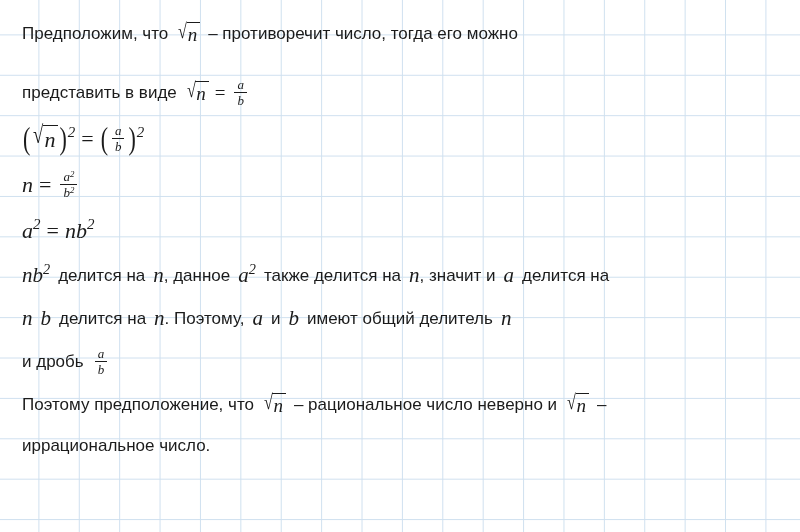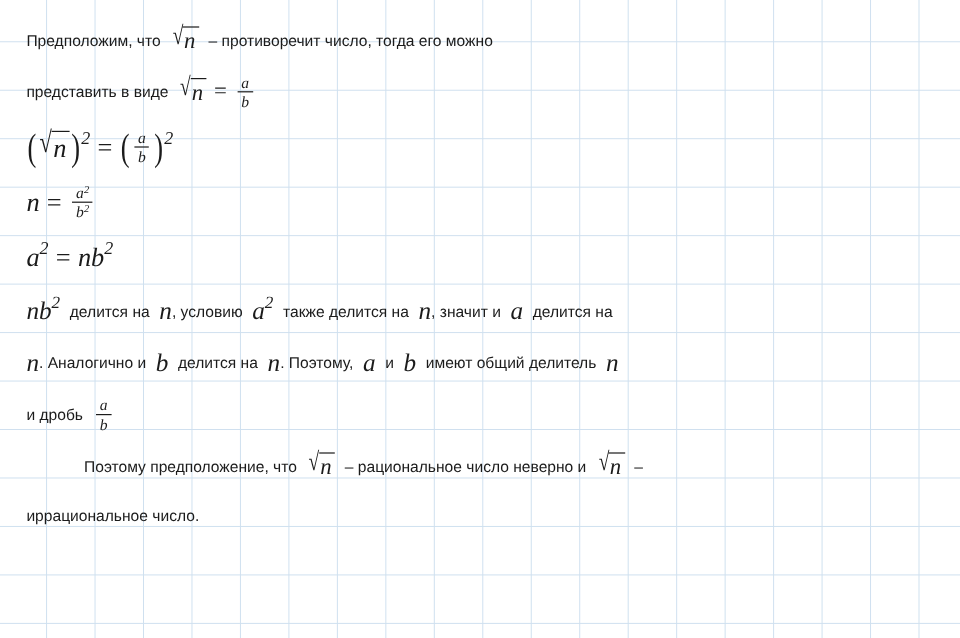--- a/index.html
+++ b/index.html
@@ -35,21 +35,21 @@
   .line {
     display: flex;
     align-items: center;
     flex-wrap: nowrap;
     font-size: 17.5px;
     line-height: 1.05;
     white-space: nowrap;
   }
   .txt {
     font-family: "Liberation Sans", sans-serif;
-    font-size: 13px;
+    font-size: 17px;
     color: #1b1b1b;
   }
   .mathline {
     font-family: "Liberation Serif", serif;
     font-style: italic;
     color: #1b1b1b;
   }
   .math {
     font-family: "Liberation Serif", serif;
     font-style: italic;
@@ -126,21 +126,21 @@
       <span class="math" style="font-size:19px;">
         <span class="sqrt">
           <span class="radical">√</span>
           <span class="rad-body">n</span>
         </span>
       </span>
       <span class="sp-w"></span>
       <span class="txt">– противоречит число, тогда его можно</span>
     </div>
 
-    <div class="line" style="height:45px;">
+    <div class="line" style="height:45px;margin-top:16px;">
       <span class="txt">представить в виде</span>
       <span class="sp-w"></span>
       <span class="math" style="font-size:19px;">
         <span class="sqrt">
           <span class="radical">√</span>
           <span class="rad-body">n</span>
         </span>
         <span class="eq">=</span>
         <span class="frac" style="font-size:13px;">
           <span class="num">a</span>
@@ -201,21 +201,21 @@
         <span>n</span>
           <span>b</span>
           <span class="sup-up">2</span>
       </span>
       <span class="sp-w"></span>
       <span class="txt">делится на</span>
       <span class="sp-w"></span>
       <span class="math" style="font-size:21px;">
         <span>n</span>
       </span>
-      <span class="txt">, условию</span>
+      <span class="txt">, данное</span>
       <span class="sp-w"></span>
       <span class="math" style="font-size:21px;">
         <span>a</span>
           <span class="sup-up">2</span>
       </span>
       <span class="sp-w"></span>
       <span class="txt">также делится на</span>
       <span class="sp-w"></span>
       <span class="math" style="font-size:21px;">
         <span>n</span>
@@ -226,21 +226,20 @@
         <span>a</span>
       </span>
       <span class="sp-w"></span>
       <span class="txt">делится на</span>
     </div>
 
     <div class="line" style="height:43px;">
       <span class="math" style="font-size:21px;">
         <span>n</span>
       </span>
-      <span class="txt">. Аналогично и</span>
       <span class="sp-w"></span>
       <span class="math" style="font-size:21px;">
         <span>b</span>
       </span>
       <span class="sp-w"></span>
       <span class="txt">делится на</span>
       <span class="sp-w"></span>
       <span class="math" style="font-size:21px;">
         <span>n</span>
       </span>
@@ -268,21 +267,21 @@
       <span class="sp-w"></span>
       <span class="math" style="font-size:20px;">
         <span class="frac" style="font-size:13px;">
           <span class="num">a</span>
           <span class="den">b</span>
         </span>
       </span>
       <span class="sp-w"></span>
     </div>
 
-    <div class="line" style="height:43px;margin-left:48px;">
+    <div class="line" style="height:43px;">
       <span class="txt">Поэтому предположение, что</span>
       <span class="sp-w"></span>
       <span class="math" style="font-size:19px;">
         <span class="sqrt">
           <span class="radical">√</span>
           <span class="rad-body">n</span>
         </span>
       </span>
       <span class="sp-w"></span>
       <span class="txt">– рациональное число неверно и</span>

